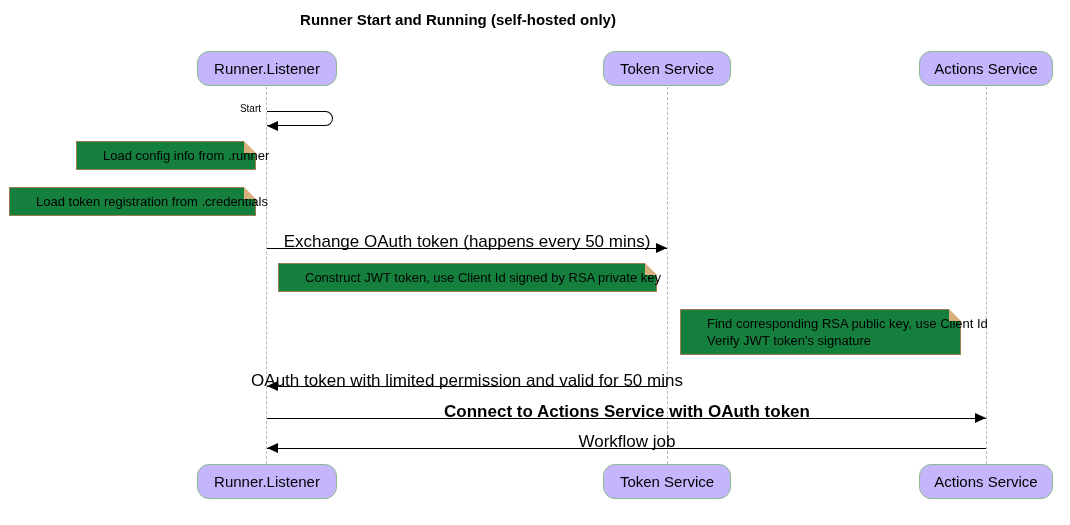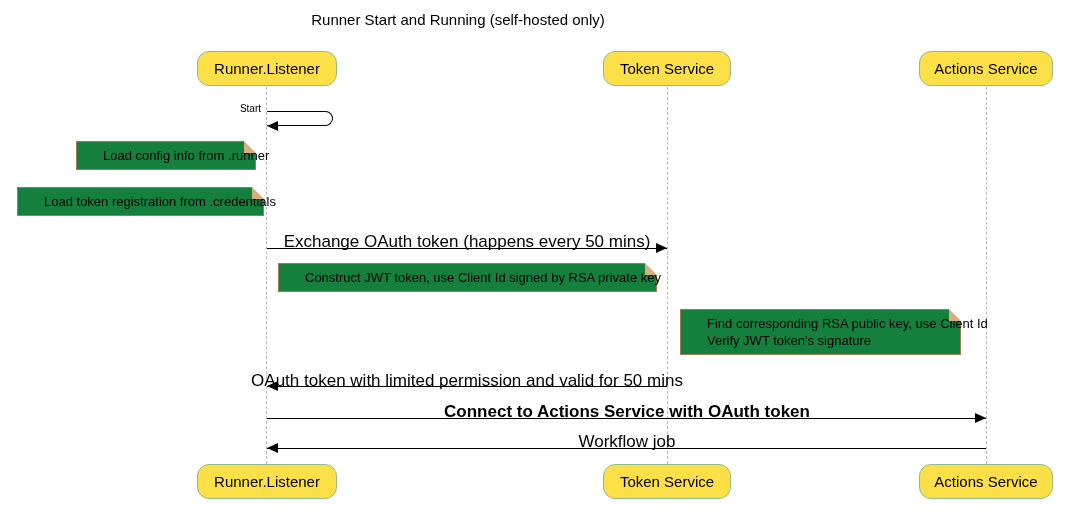--- a/index.html
+++ b/index.html
@@ -10,26 +10,26 @@
     background: #ffffff;
     font-family: "Liberation Sans", sans-serif;
     color: #000;
     overflow: hidden;
   }
   .title {
     position: absolute;
     top: 11px; left: 0; width: 916px;
     text-align: center;
     font-size: 15px;
-    font-weight: normal;
+    font-weight: bold;
   }
   .participant {
     position: absolute;
     height: 35px;
-    background: #fde047;
+    background: #c4b5fd;
     border: 1px solid #8cbd8e;
     border-radius: 12px;
     display: flex;
     align-items: center;
     justify-content: center;
     font-size: 15px;
     box-sizing: border-box;
   }
   .lifeline {
     position: absolute;
@@ -118,21 +118,21 @@
   </div>
 
   <div class="start-label" style="left:171px; top:103px; width:90px;">Start</div>
   <div class="self-loop" style="left:267px; top:111px; width:66px; height:15px;"></div>
   <div class="head-left" style="left:267px; top:121px;"></div>
 
   <div class="note" style="left:76px; top:141px; width:180px;">
     <span>Load config info from .runner</span>
   </div>
 
-  <div class="note" style="left:17px; top:187px; width:247px;text-align:center;">
+  <div class="note" style="left:9px; top:187px; width:247px;text-align:center;">
     <span>Load token registration from .credentials</span>
   </div>
 
   <div class="msg-label" style="left:467px; top:232px;">Exchange OAuth token (happens every 50 mins)</div>
   <div class="arrow-line" style="left:267px; top:248px; width:400px;"></div>
   <div class="head-right" style="left:656px; top:243px;"></div>
 
   <div class="note" style="left:278px; top:263px; width:379px;">
     <span>Construct JWT token, use Client Id signed by RSA private key</span>
   </div>

